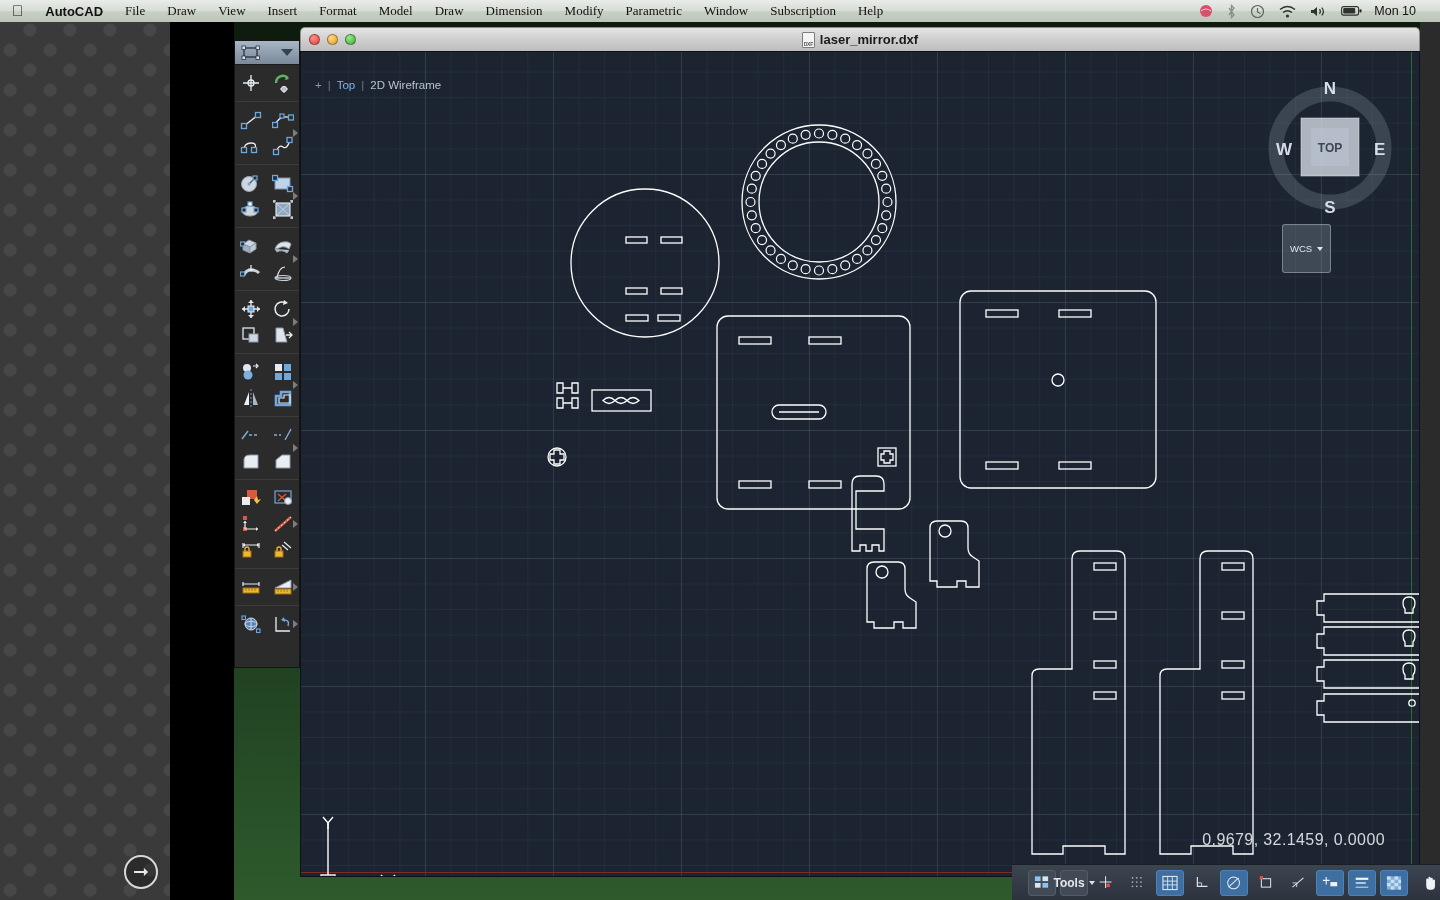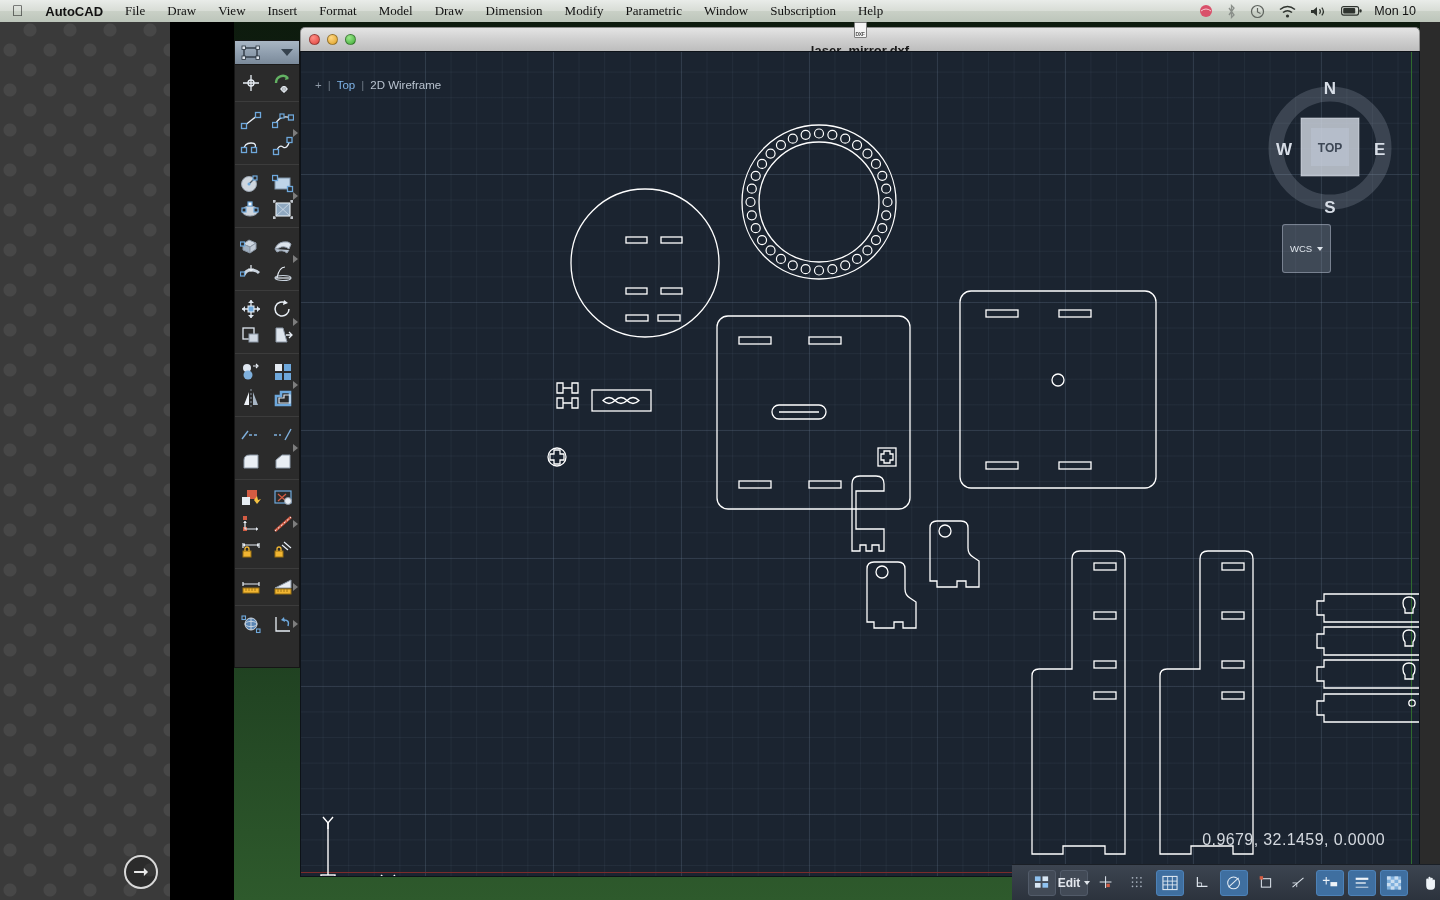--- a/index.html
+++ b/index.html
@@ -68,21 +68,21 @@
     display:flex; align-items:center; position:relative;
   }
   .tl-lights { display:flex; gap:7px; padding-left:8px; }
   .light { width:11px; height:11px; border-radius:50%; border:1px solid rgba(0,0,0,.35); }
   .l-close { background:radial-gradient(circle at 35% 30%,#ff8d85,#e0443e); }
   .l-min   { background:radial-gradient(circle at 35% 30%,#ffd783,#dea123); }
   .l-max   { background:radial-gradient(circle at 35% 30%,#9ae88b,#3eab35); }
   #title-center {
     position:absolute; left:0; right:0; text-align:center;
     font-size:13px; color:#1a1a1a; font-weight:bold;
-    display:flex; align-items:center; justify-content:center; gap:5px;flex-direction:column;
+    display:flex; align-items:flex-start; justify-content:center; gap:5px;
   }
   .dxf-ico {
     width:13px; height:16px; background:#f4f4f4;
     border:1px solid #7d7d7d; border-radius:1px;
     font-size:5px; color:#555; text-align:center; line-height:22px;
     font-weight:bold; letter-spacing:-.3px;
   }
 
   
   #canvas-wrap {
@@ -786,21 +786,21 @@
   <span class="sb-btn">
     <svg width="17" height="15" viewBox="0 0 17 15">
         <rect x="1" y="1" width="6" height="5" fill="#8fc2f0"></rect>
         <rect x="9" y="1" width="6" height="5" fill="#d8e6f3"></rect>
         <rect x="1" y="8" width="6" height="5" fill="#d8e6f3"></rect>
         <rect x="9" y="8" width="6" height="5" fill="#8fc2f0"></rect>
       </svg>
   </span>
 
   <span class="sb-btn">
-    <span class="sb-label">Edit</span>
+    <span class="sb-label">Tools</span>
     <span class="caret"></span>
   </span>
 
   <span class="sb-btn flat">
     <svg width="19" height="17" viewBox="0 0 19 17">
         <path d="M9 1v14M2 8h14" stroke="#dfe6ee" stroke-width="1.2"></path>
         <rect x="10" y="10" width="4" height="4" fill="#d35c43"></rect>
       </svg>
   </span>
   <span class="sb-btn flat">

